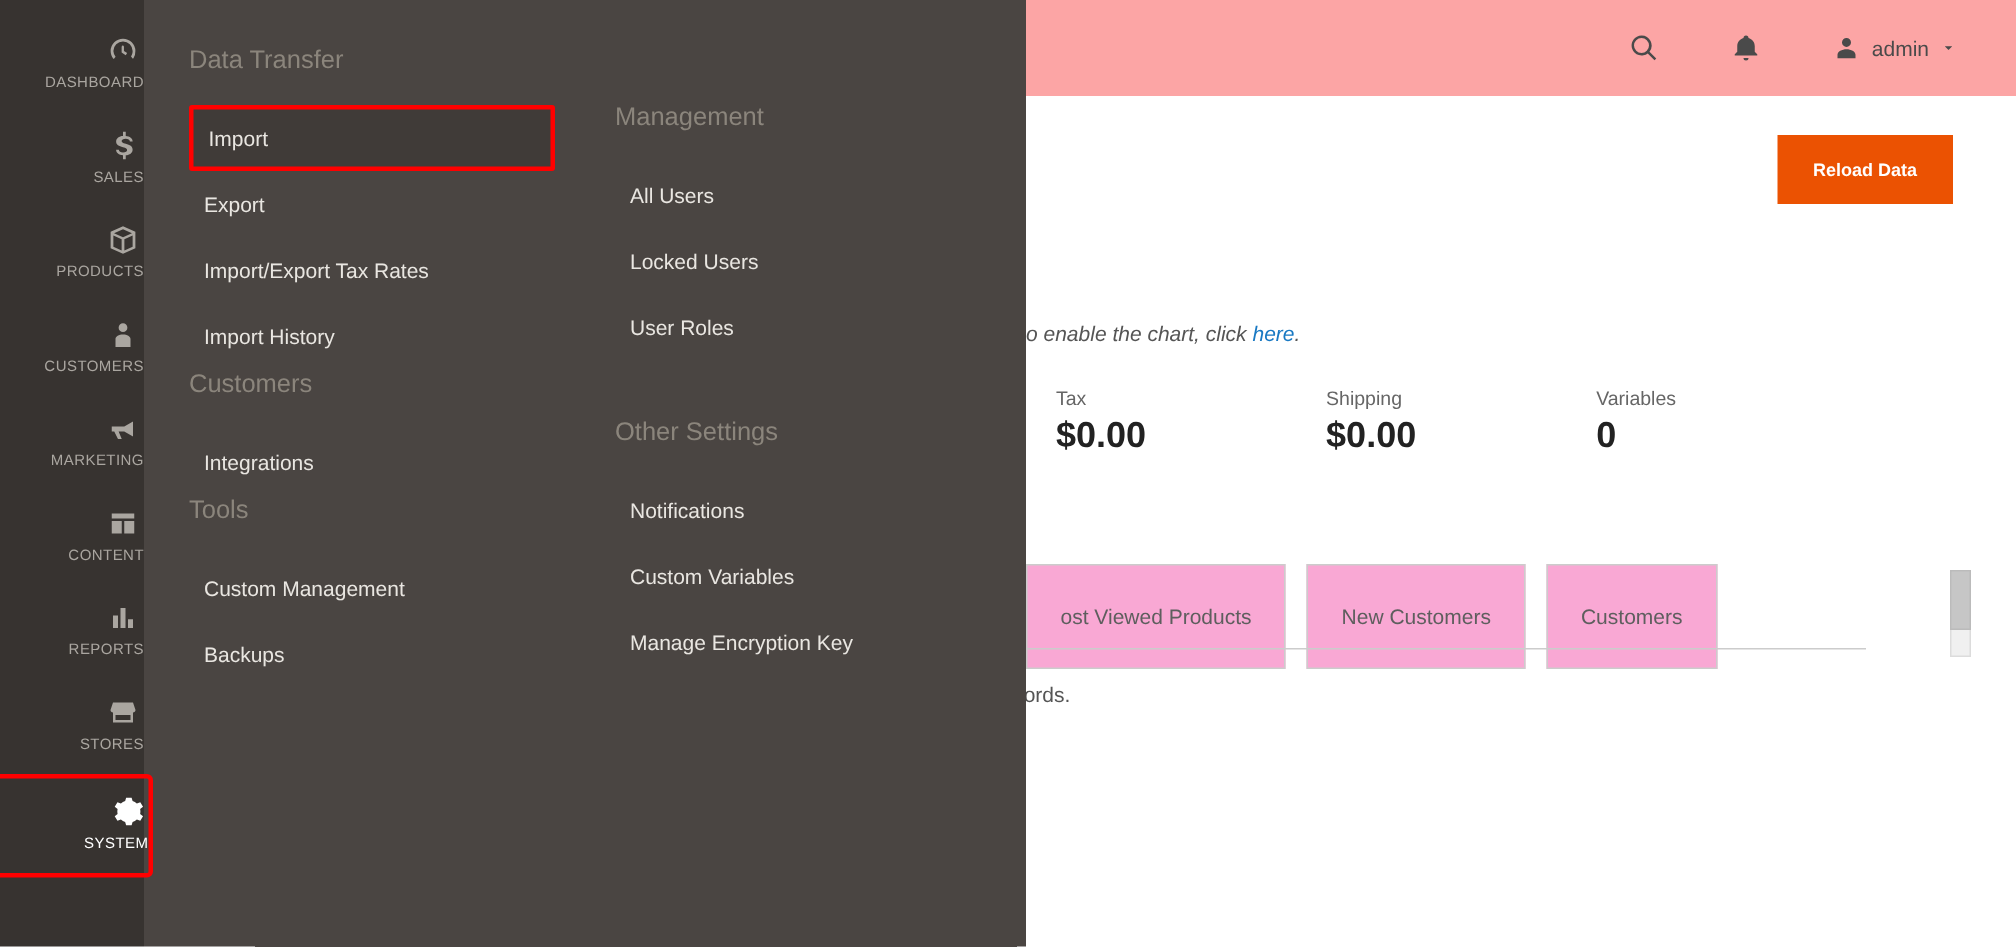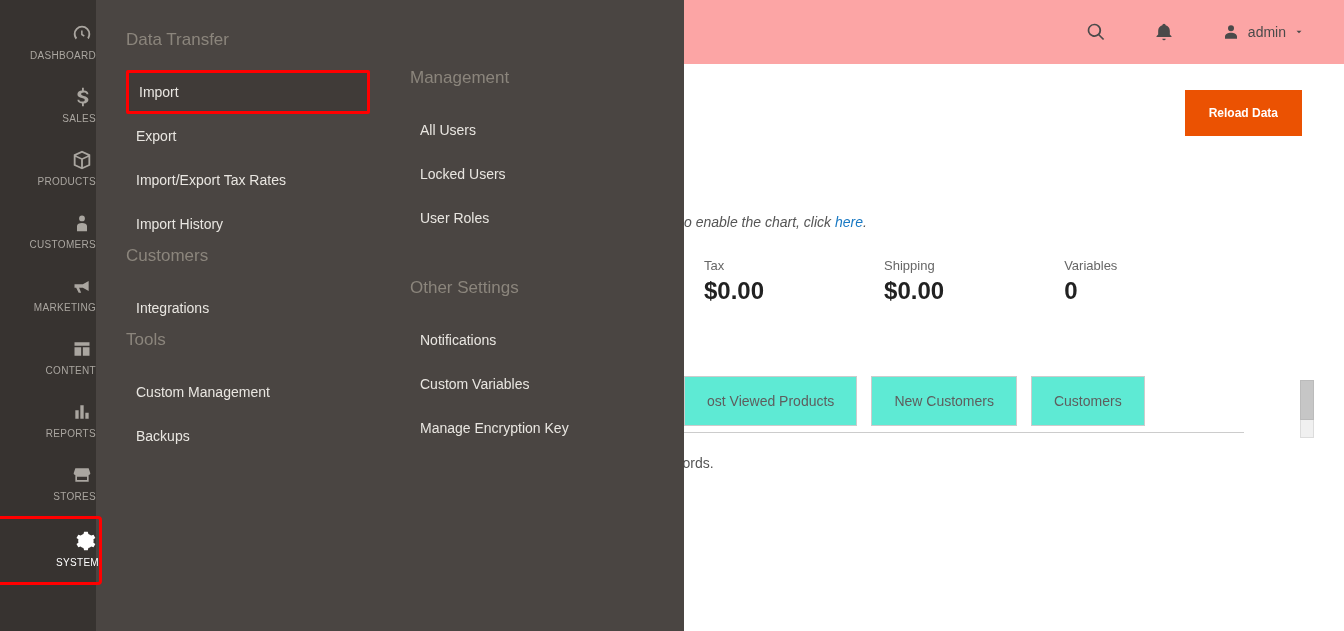--- a/index.html
+++ b/index.html
@@ -156,23 +156,23 @@
     .stat-value { color: #222; font-size: 24px; font-weight: 600; }
 
     
     .tabs {
       position: absolute;
       left: 684px; top: 376px;
       display: flex;
       gap: 14px;
     }
     .tab {
-      background: #5eead4;
+      background: #f9a8d4;
       border: 1px solid #ccc;
-      padding: 16px 22px;
+      padding: 26px 22px;
       color: #5e5e5e;
       font-size: 14px;
       cursor: pointer;
     }
 
     
     .divider {
       position: absolute;
       left: 684px; top: 432px;
       width: 560px;

